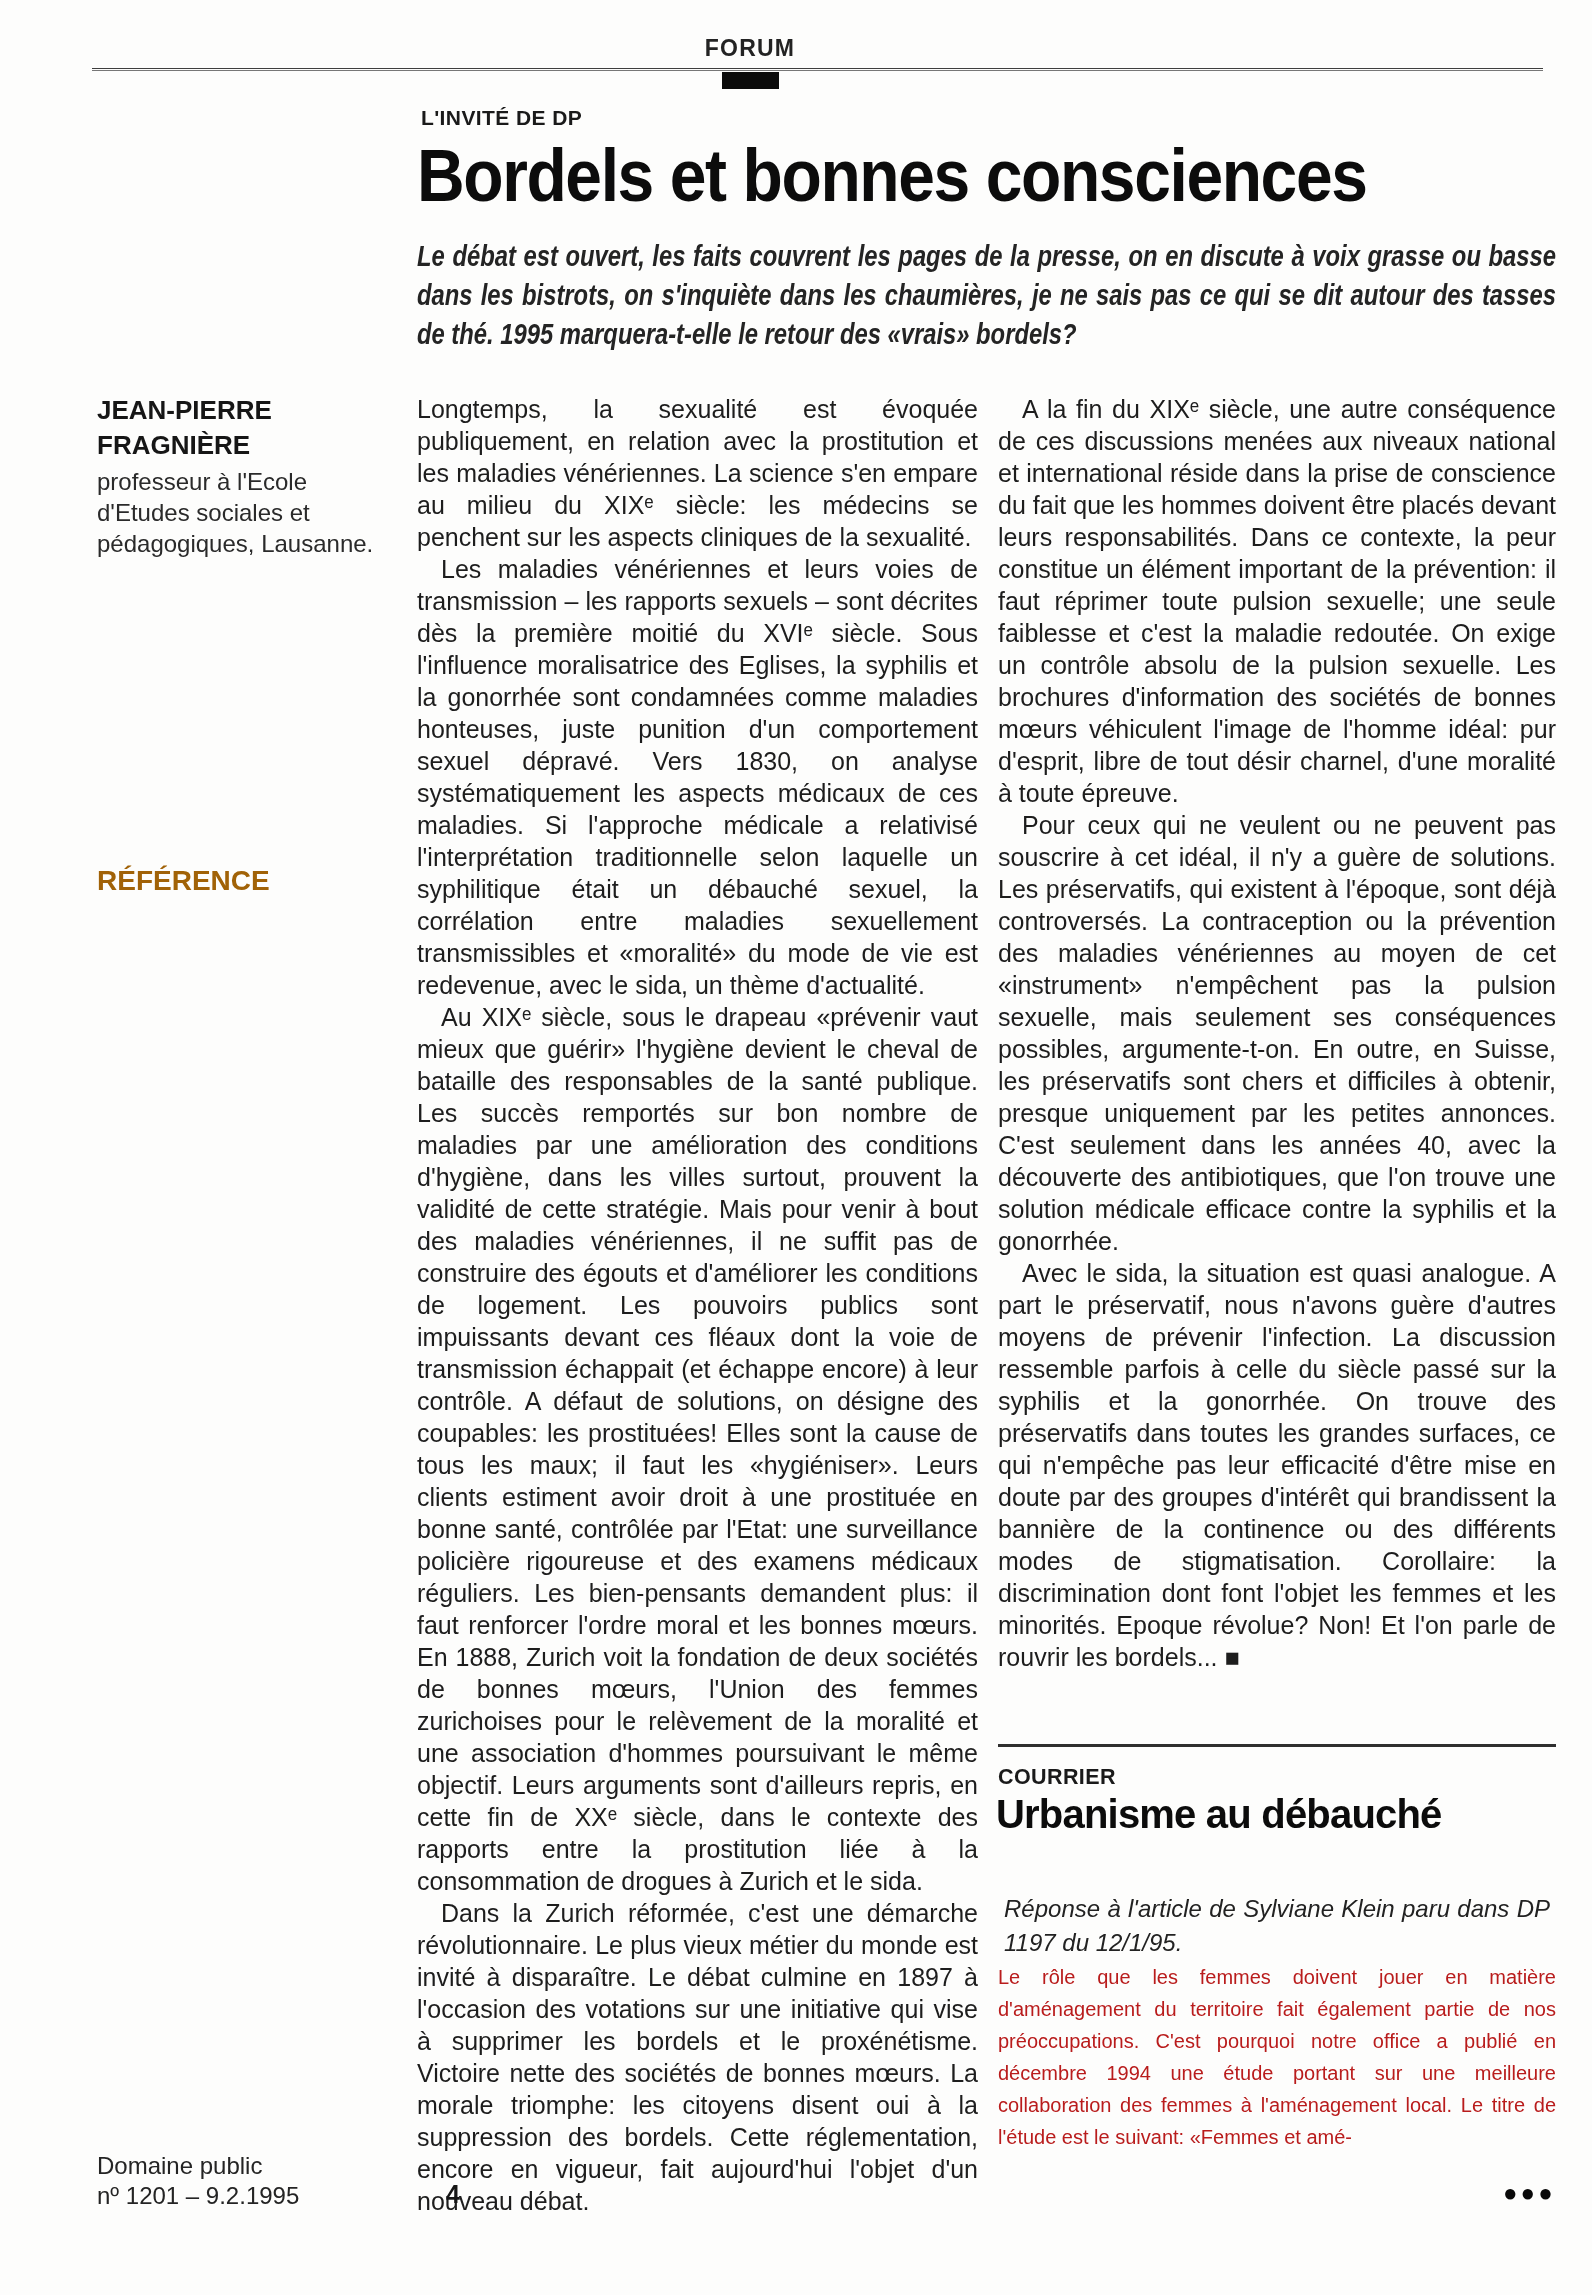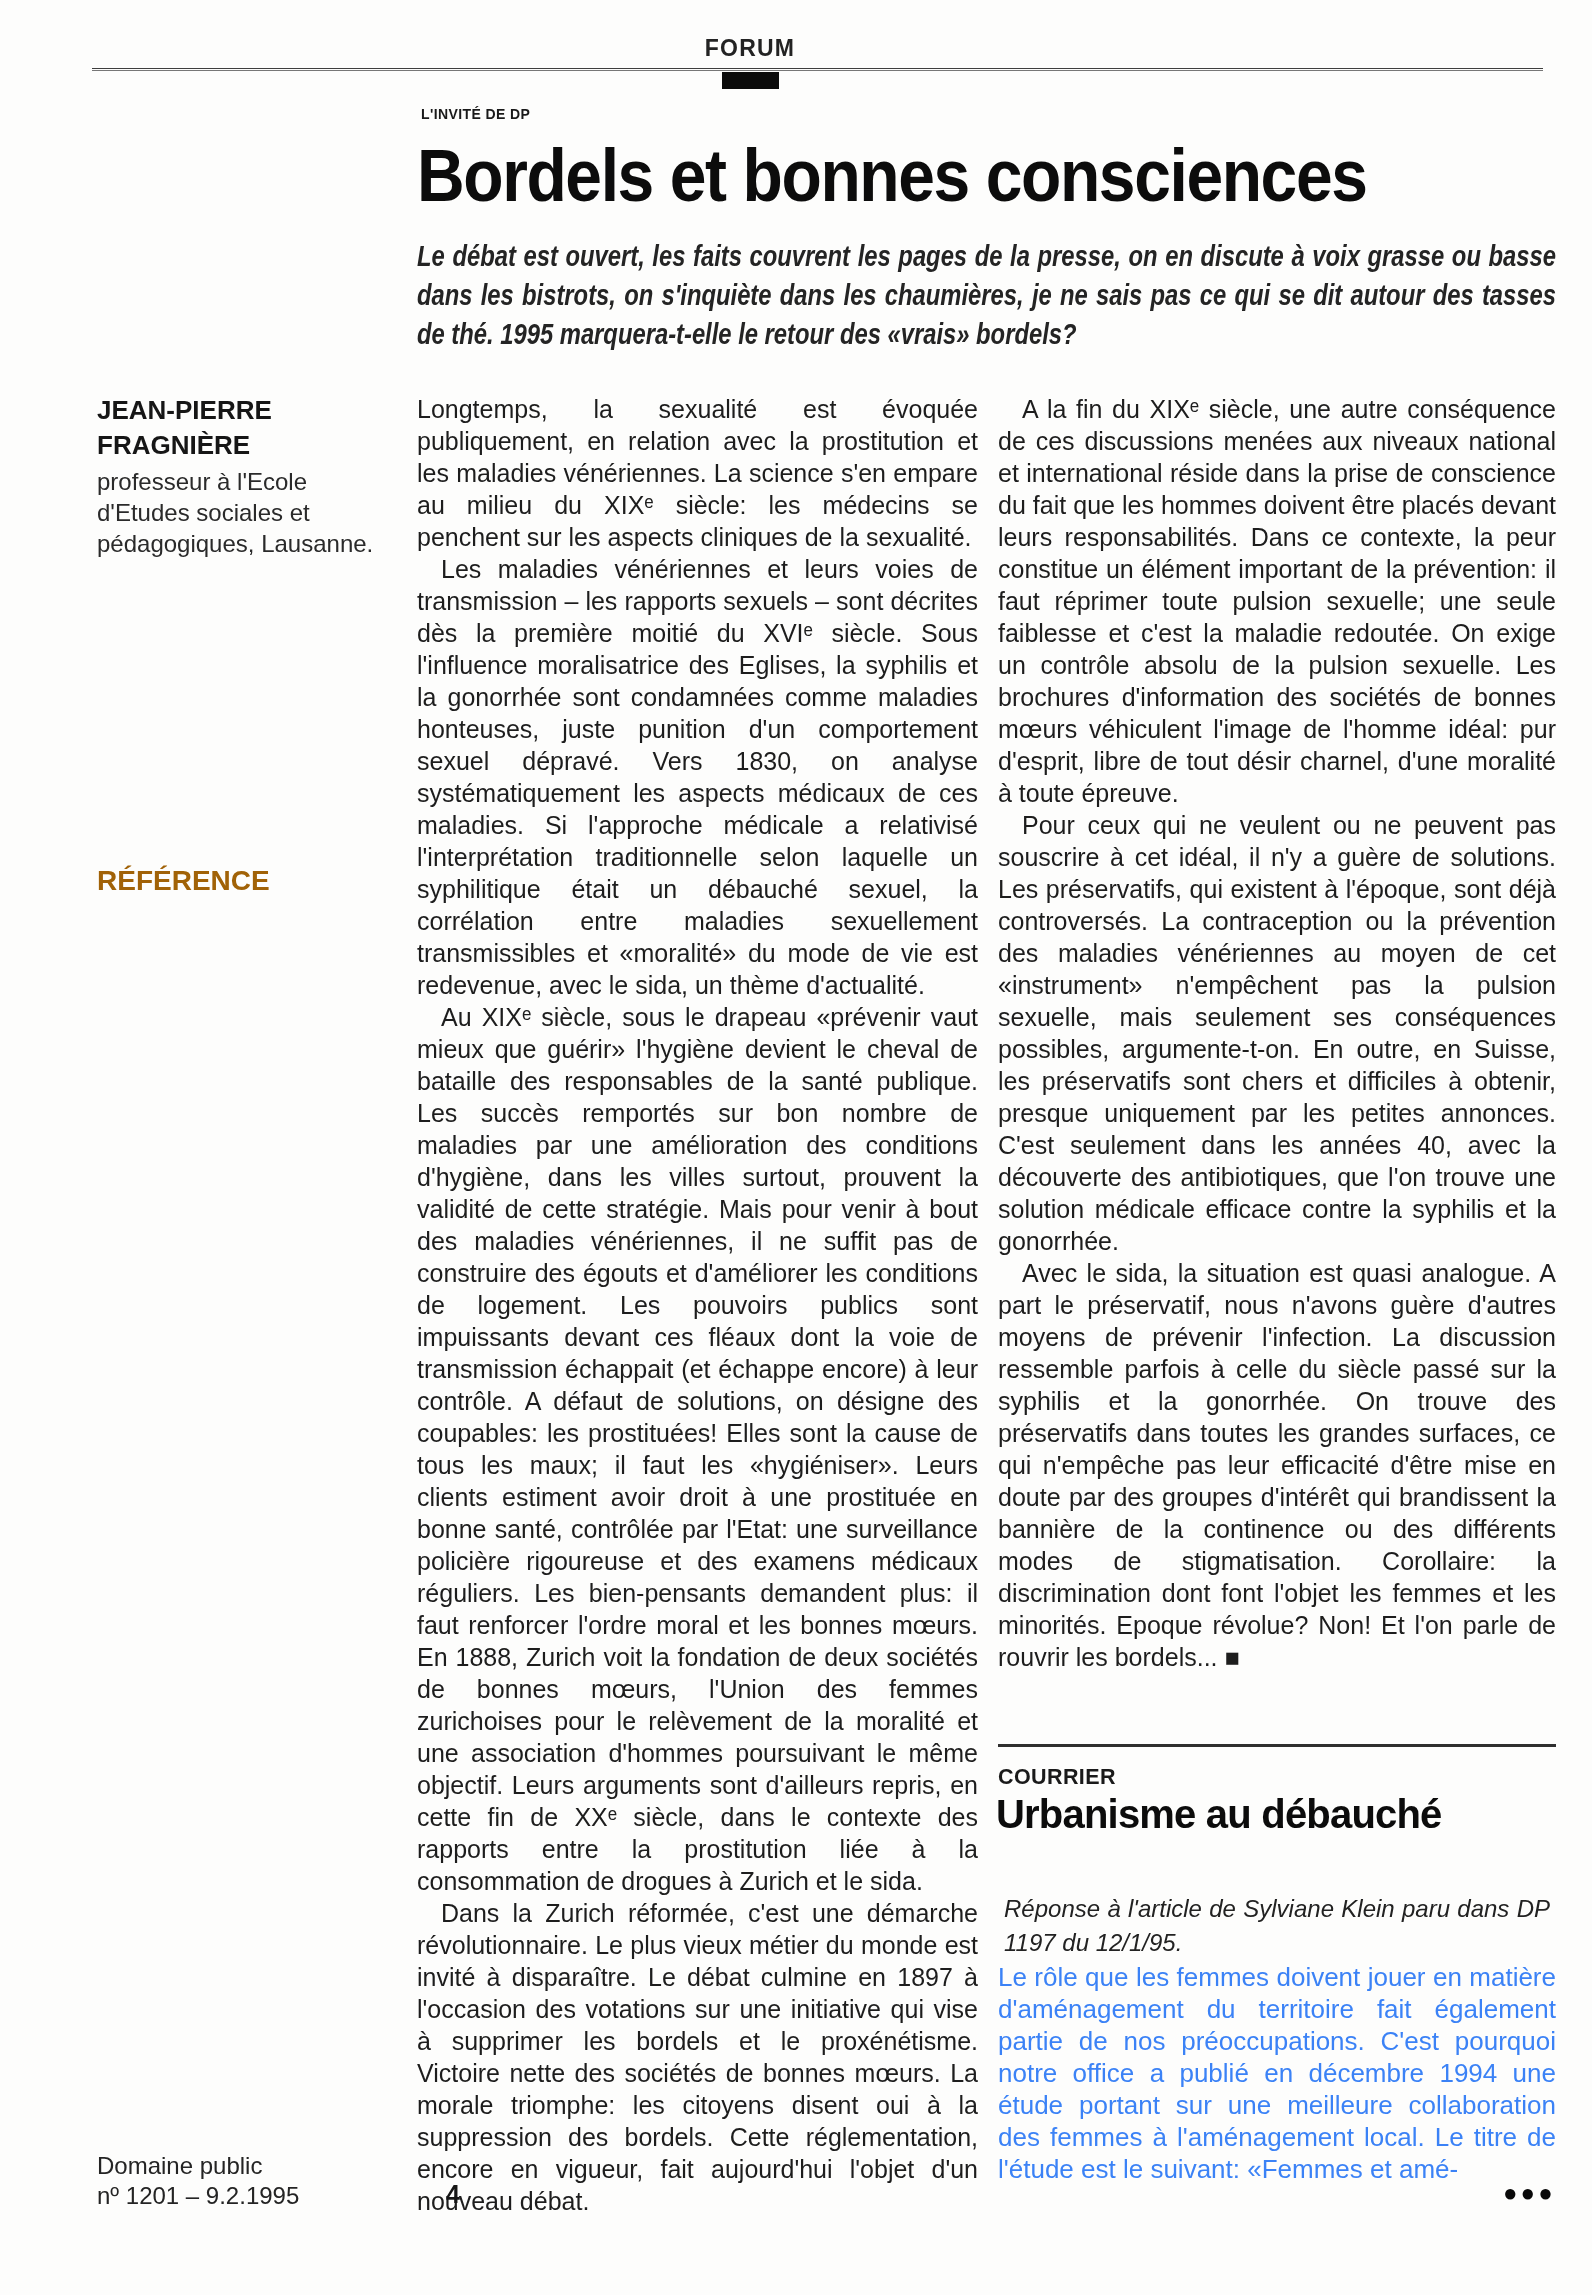--- a/index.html
+++ b/index.html
@@ -23,21 +23,21 @@
     position: absolute; top: 68px; left: 92px; width: 1451px; height: 0.8px;
     border-top: 1.6px solid #3e3e3e; border-bottom: 1.6px solid #777;
   }
   .header-tab {
     position: absolute; top: 72px; left: 722px; width: 57px; height: 16.7px;
     background: #0b0b0b;
   }
   
   .kicker {
     position: absolute; top: 106px; left: 421px;
-    font-size: 14px; font-weight: 700; letter-spacing: 0.4px; color: #1a1a1a;
+    font-size: 21px; font-weight: 700; letter-spacing: 0.4px; color: #1a1a1a;
   }
   .main-title {
     position: absolute; top: 132px; left: 417px;
     font-size: 75px; font-weight: 700; letter-spacing: -1.6px; color: #0c0c0c;
     transform: scaleX(.88); transform-origin: left top; white-space: nowrap;
   }
   .lead {
     position: absolute; top: 237px; left: 417px; width: 1389px;
     transform: scaleX(.82); transform-origin: left top;
     font-size: 29px; font-weight: 700; font-style: italic;
@@ -57,21 +57,21 @@
   .bodycol p, .courrier-body p { margin: 0; text-align: justify; hyphens: auto; -webkit-hyphens: auto; }
   .bodycol p.p-indent, .courrier-body p.p-indent { text-indent: 24px; }
   .col-left  { left: 417px;  width: 561px; }
   .col-right { left: 998px; width: 558px; }
   
   .courrier-rule { position: absolute; top: 1744px; left: 998px; width: 558px; height: 3.2px; background: #2f2f2f; }
   .courrier-kicker { position: absolute; top: 1765px; left: 998px; font-size: 21.5px; font-weight: 700; letter-spacing: 0.4px; color: #1a1a1a; }
   .courrier-title { position: absolute; top: 1792px; left: 996px; font-size: 40px; font-weight: 700; letter-spacing: -0.8px; color: #0c0c0c; white-space: nowrap; }
   .reply-note { position: absolute; top: 1886px; left: 998px; width: 558px; font-size: 24px; font-style: italic; line-height: 34px; color: #222; }
   .reply-note p { margin: 6px; text-align: justify; }
-  .courrier-body { position: absolute; top: 1961px; left: 998px; width: 558px; font-size: 26px; line-height: 32px; color: #3b82f6; }
+  .courrier-body { position: absolute; top: 1961px; left: 998px; width: 558px; font-size: 20px; line-height: 32px; color: #b91c1c; }
   .continuation { position: absolute; top: 2179px; left: 998px; width: 558px; text-align: right; font-size: 24px; letter-spacing: 3.2px; color: #090909; font-weight: 700; }
   
   .footer-block { position: absolute; top: 2151px; left: 97px; font-size: 24px; line-height: 30px; color: #242424; }
   .page-number { position: absolute; top: 2180px; left: 446px; font-size: 25px; font-weight: 700; color: #161616; }
 </style>
 </head>
 <body>
 
 <div class="page">
 

